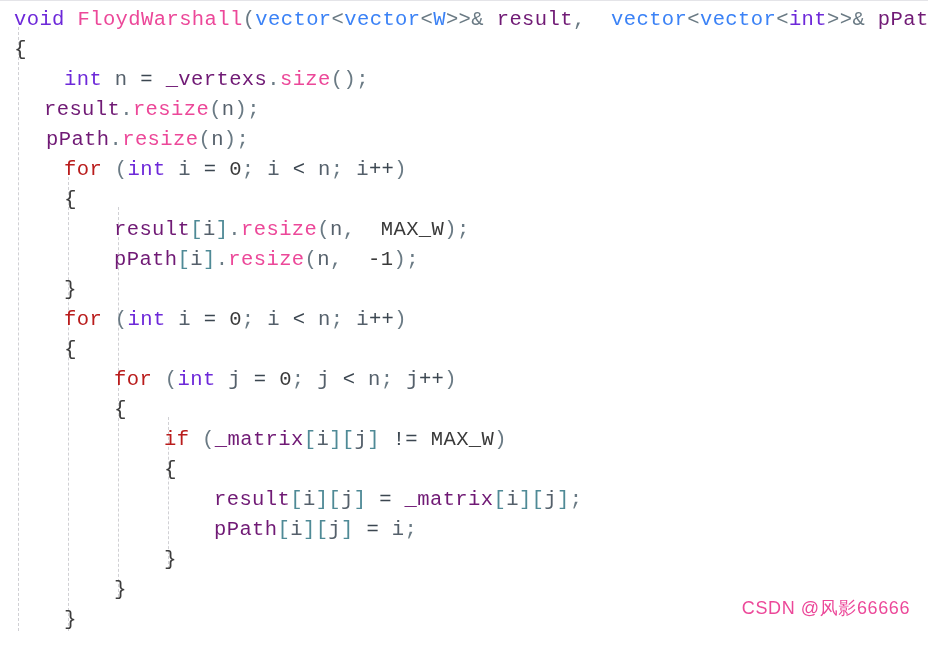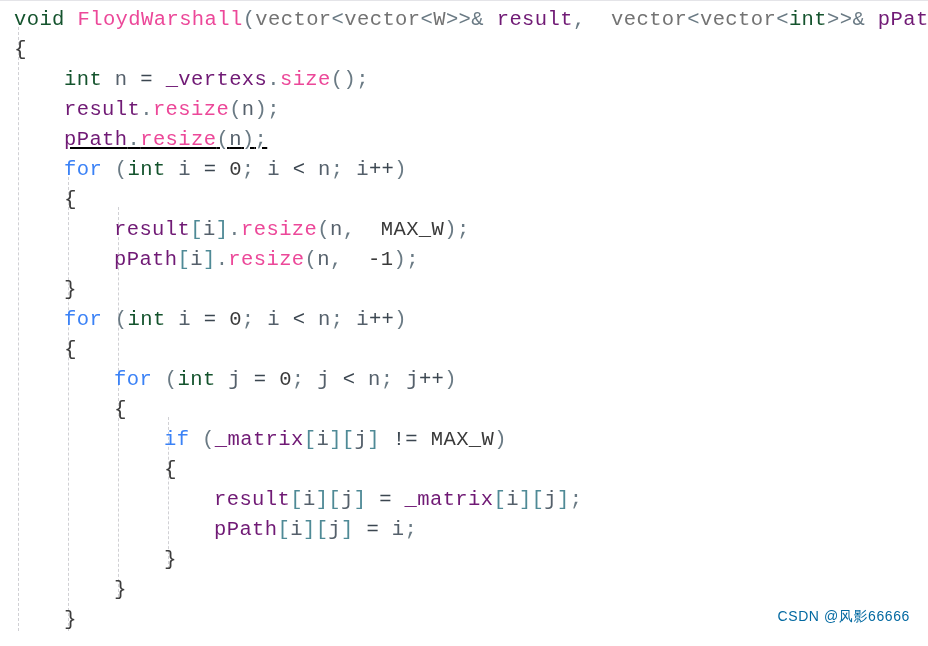--- a/index.html
+++ b/index.html
@@ -44,66 +44,66 @@
   .code-line {
     height: 30px;
     line-height: 30px;
     font-size: 20.5px;
     letter-spacing: 0.4px;
     white-space: pre;
     position: relative;
   }
 
   
-  .tok-kw       { color: #14532d; }            
-  .tok-ctrl     { color: #3b82f6; }            
+  .tok-kw       { color: #6d28d9; }            
+  .tok-ctrl     { color: #b91c1c; }            
   .tok-fn       { color: #ec4899; }            
-  .tok-type     { color: #737373; }            
+  .tok-type     { color: #3b82f6; }            
   .tok-id       { color: #701a75; }            
   .tok-var      { color: #55606b; }            
   .tok-const    { color: #3a3a3a; }            
   .tok-punct    { color: #6a7a84; }            
   .tok-brack    { color: #4f8a96; }            
   .tok-op       { color: #3b4650; }            
   .tok-brace    { color: #4a4a4a; }            
 
   .brace-glyph {
     color: #3d3d3d;
     font-size: 21px;
   }
 
   #watermark {
     position: absolute;
     right: 18px;
-    bottom: 20px;
+    bottom: 26px;
     font-family: "Liberation Sans", sans-serif;
-    font-size: 14px;
-    color: #0369a1;
+    font-size: 18px;
+    color: #ec4899;
     letter-spacing: 0.6px;
     user-select: none;
   }
 </style>
 </head>
 <body>
 
 <div id="code-surface">
 
   <div id="indent-guide-layer">
       <div class="indent-guide" style="left: 18px; top: 26px; height: 604px;"></div>
       <div class="indent-guide" style="left: 68px; top: 176px; height: 454px;"></div>
       <div class="indent-guide" style="left: 118px; top: 206px; height: 390px;"></div>
       <div class="indent-guide" style="left: 168px; top: 416px; height: 152px;"></div>
     </div>
 
   <div id="code-lines">
       <div class="code-line" style="padding-left: 14px;"><span class="tok-kw">void</span><span class="tok-punct"> </span><span class="tok-fn">FloydWarshall</span><span class="tok-punct">(</span><span class="tok-type">vector</span><span class="tok-punct">&lt;</span><span class="tok-type">vector</span><span class="tok-punct">&lt;</span><span class="tok-type">W</span><span class="tok-punct">&gt;&gt;&amp;</span><span class="tok-punct"> </span><span class="tok-id">result</span><span class="tok-punct">,</span><span class="tok-punct">  </span><span class="tok-type">vector</span><span class="tok-punct">&lt;</span><span class="tok-type">vector</span><span class="tok-punct">&lt;</span><span class="tok-kw">int</span><span class="tok-punct">&gt;&gt;&amp;</span><span class="tok-punct"> </span><span class="tok-id">pPath</span></div>
       <div class="code-line" style="padding-left: 14px;"><span class="tok-brace brace-glyph">{</span></div>
       <div class="code-line" style="padding-left: 64px;"><span class="tok-kw">int</span><span class="tok-punct"> </span><span class="tok-var">n</span><span class="tok-punct"> </span><span class="tok-op">=</span><span class="tok-punct"> </span><span class="tok-id">_vertexs</span><span class="tok-punct">.</span><span class="tok-fn">size</span><span class="tok-punct">()</span><span class="tok-punct">;</span></div>
-      <div class="code-line" style="padding-left: 64px;"><span class="tok-id">result</span><span class="tok-punct">.</span><span class="tok-fn">resize</span><span class="tok-punct">(</span><span class="tok-var">n</span><span class="tok-punct">)</span><span class="tok-punct">;</span></div>
-      <div class="code-line" style="padding-left: 64px; text-decoration: underline;"><span class="tok-id">pPath</span><span class="tok-punct">.</span><span class="tok-fn">resize</span><span class="tok-punct">(</span><span class="tok-var">n</span><span class="tok-punct">)</span><span class="tok-punct">;</span></div>
+      <div class="code-line" style="padding-left: 44px;"><span class="tok-id">result</span><span class="tok-punct">.</span><span class="tok-fn">resize</span><span class="tok-punct">(</span><span class="tok-var">n</span><span class="tok-punct">)</span><span class="tok-punct">;</span></div>
+      <div class="code-line" style="padding-left: 46px;"><span class="tok-id">pPath</span><span class="tok-punct">.</span><span class="tok-fn">resize</span><span class="tok-punct">(</span><span class="tok-var">n</span><span class="tok-punct">)</span><span class="tok-punct">;</span></div>
       <div class="code-line" style="padding-left: 64px;"><span class="tok-ctrl">for</span><span class="tok-punct"> </span><span class="tok-punct">(</span><span class="tok-kw">int</span><span class="tok-punct"> </span><span class="tok-var">i</span><span class="tok-punct"> </span><span class="tok-op">=</span><span class="tok-punct"> </span><span class="tok-const">0</span><span class="tok-punct">;</span><span class="tok-punct"> </span><span class="tok-var">i</span><span class="tok-punct"> </span><span class="tok-op">&lt;</span><span class="tok-punct"> </span><span class="tok-var">n</span><span class="tok-punct">;</span><span class="tok-punct"> </span><span class="tok-var">i</span><span class="tok-op">++</span><span class="tok-punct">)</span></div>
       <div class="code-line" style="padding-left: 64px;"><span class="tok-brace brace-glyph">{</span></div>
       <div class="code-line" style="padding-left: 114px;"><span class="tok-id">result</span><span class="tok-brack">[</span><span class="tok-var">i</span><span class="tok-brack">]</span><span class="tok-punct">.</span><span class="tok-fn">resize</span><span class="tok-punct">(</span><span class="tok-var">n</span><span class="tok-punct">,</span><span class="tok-punct">  </span><span class="tok-const">MAX_W</span><span class="tok-punct">)</span><span class="tok-punct">;</span></div>
       <div class="code-line" style="padding-left: 114px;"><span class="tok-id">pPath</span><span class="tok-brack">[</span><span class="tok-var">i</span><span class="tok-brack">]</span><span class="tok-punct">.</span><span class="tok-fn">resize</span><span class="tok-punct">(</span><span class="tok-var">n</span><span class="tok-punct">,</span><span class="tok-punct">  </span><span class="tok-const">-1</span><span class="tok-punct">)</span><span class="tok-punct">;</span></div>
       <div class="code-line" style="padding-left: 64px;"><span class="tok-brace brace-glyph">}</span></div>
       <div class="code-line" style="padding-left: 64px;"><span class="tok-ctrl">for</span><span class="tok-punct"> </span><span class="tok-punct">(</span><span class="tok-kw">int</span><span class="tok-punct"> </span><span class="tok-var">i</span><span class="tok-punct"> </span><span class="tok-op">=</span><span class="tok-punct"> </span><span class="tok-const">0</span><span class="tok-punct">;</span><span class="tok-punct"> </span><span class="tok-var">i</span><span class="tok-punct"> </span><span class="tok-op">&lt;</span><span class="tok-punct"> </span><span class="tok-var">n</span><span class="tok-punct">;</span><span class="tok-punct"> </span><span class="tok-var">i</span><span class="tok-op">++</span><span class="tok-punct">)</span></div>
       <div class="code-line" style="padding-left: 64px;"><span class="tok-brace brace-glyph">{</span></div>
       <div class="code-line" style="padding-left: 114px;"><span class="tok-ctrl">for</span><span class="tok-punct"> </span><span class="tok-punct">(</span><span class="tok-kw">int</span><span class="tok-punct"> </span><span class="tok-var">j</span><span class="tok-punct"> </span><span class="tok-op">=</span><span class="tok-punct"> </span><span class="tok-const">0</span><span class="tok-punct">;</span><span class="tok-punct"> </span><span class="tok-var">j</span><span class="tok-punct"> </span><span class="tok-op">&lt;</span><span class="tok-punct"> </span><span class="tok-var">n</span><span class="tok-punct">;</span><span class="tok-punct"> </span><span class="tok-var">j</span><span class="tok-op">++</span><span class="tok-punct">)</span></div>
       <div class="code-line" style="padding-left: 114px;"><span class="tok-brace brace-glyph">{</span></div>
       <div class="code-line" style="padding-left: 164px;"><span class="tok-ctrl">if</span><span class="tok-punct"> </span><span class="tok-punct">(</span><span class="tok-id">_matrix</span><span class="tok-brack">[</span><span class="tok-var">i</span><span class="tok-brack">]</span><span class="tok-brack">[</span><span class="tok-var">j</span><span class="tok-brack">]</span><span class="tok-punct"> </span><span class="tok-op">!=</span><span class="tok-punct"> </span><span class="tok-const">MAX_W</span><span class="tok-punct">)</span></div>

